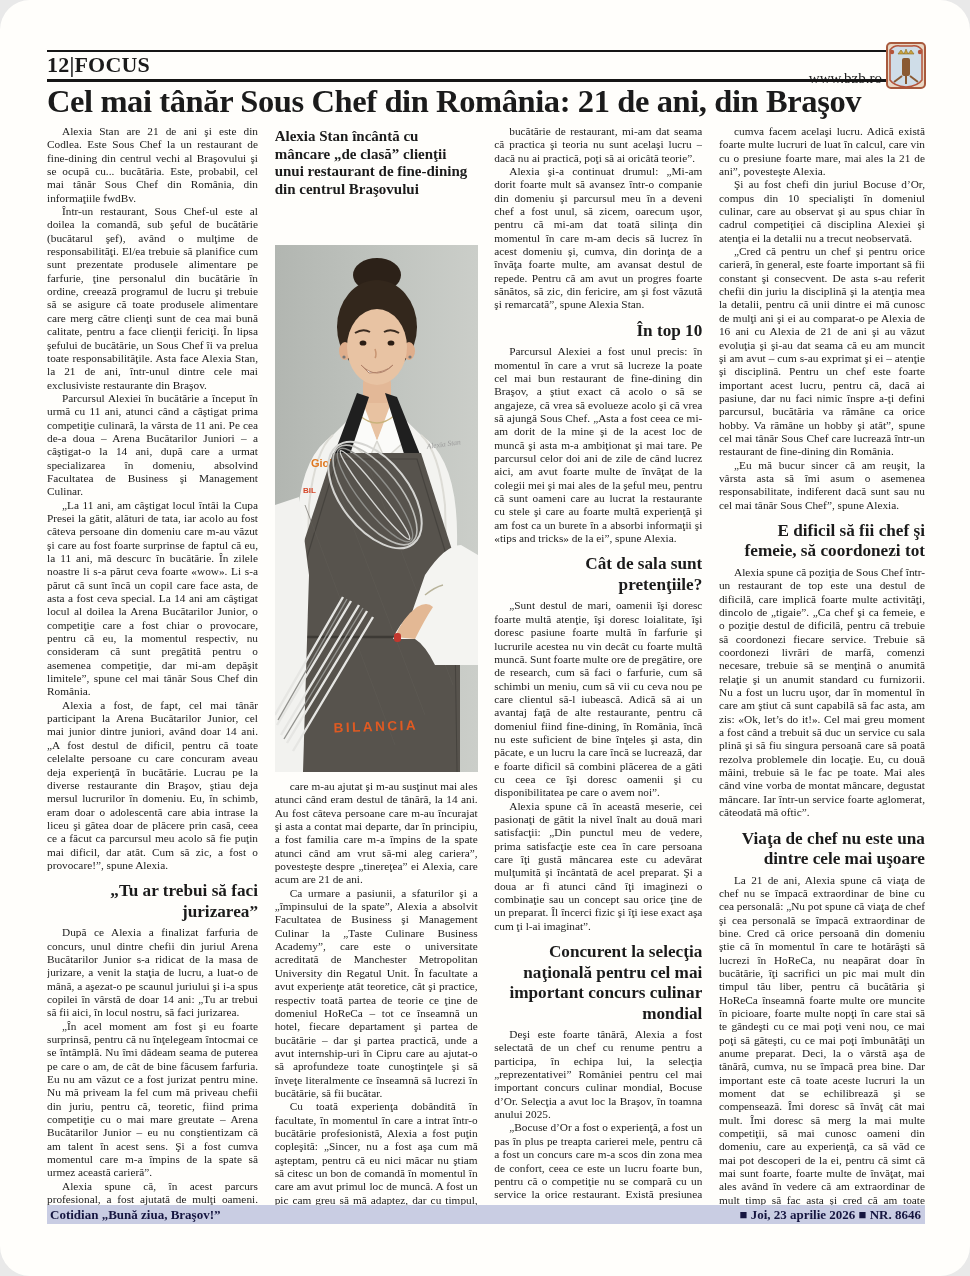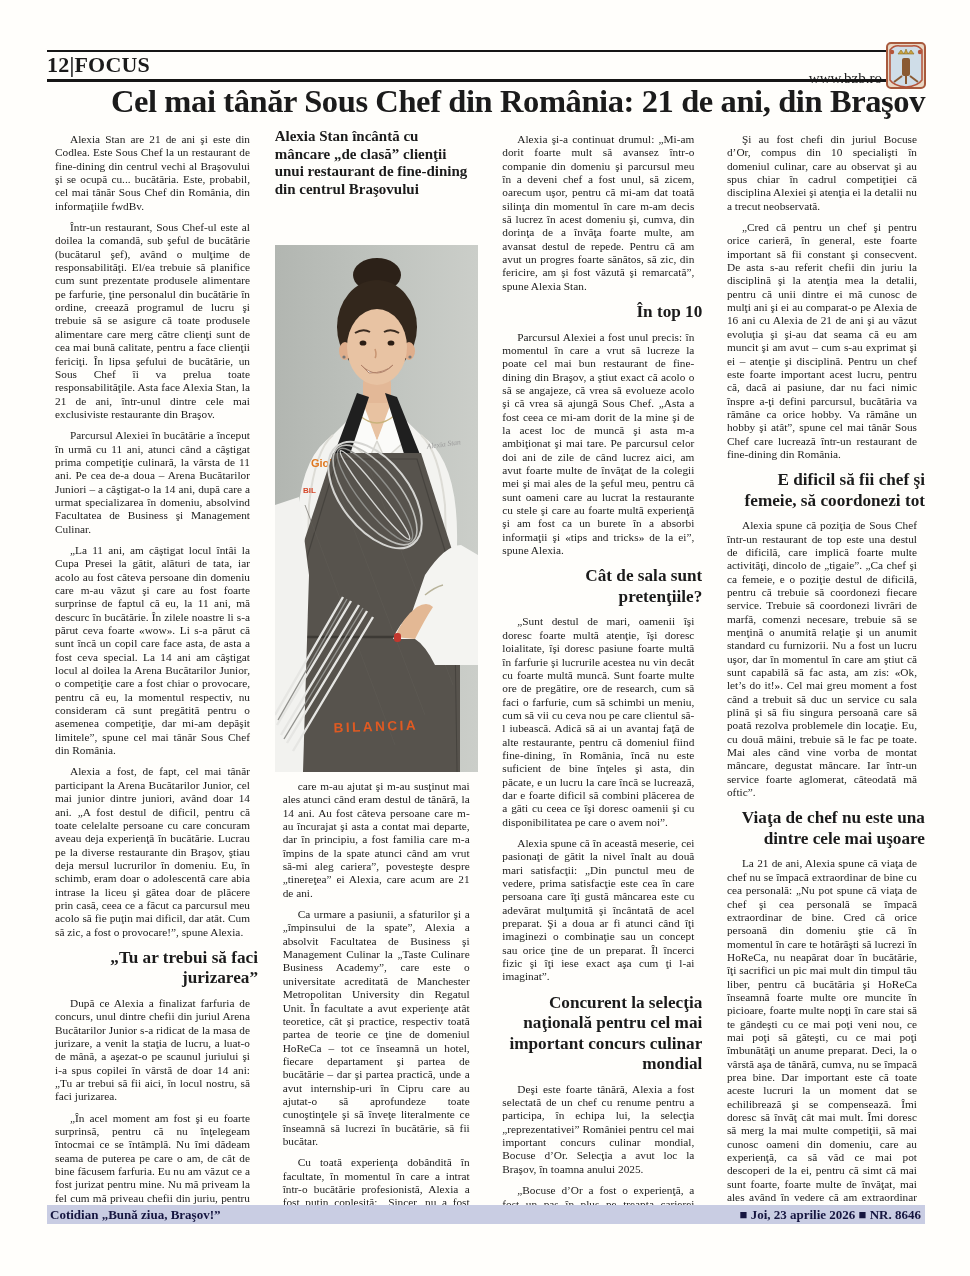--- a/index.html
+++ b/index.html
@@ -1,30 +1,30 @@
 <!DOCTYPE html>
 <html><head>
 <meta charset="utf-8">
 <style>
   html,body{margin:0;padding:0;background:#e9e9e9;}
   .page{position:relative;width:970px;height:1276px;background:#fffefb;margin:0 auto;
-        font-family:"Liberation Serif", serif;color:#1b1b1b;overflow:hidden;}
+        font-family:"Liberation Serif", serif;color:#1b1b1b;overflow:hidden;border-radius:30px;}
   
   .rule-top{position:absolute;left:47px;top:50px;width:839px;height:2px;background:#161616;}
   .rule-mid{position:absolute;left:47px;top:79px;width:839px;height:2.5px;background:#161616;}
   .section-label{position:absolute;left:47px;top:52px;font-size:22px;font-weight:bold;letter-spacing:.2px;}
   .site-label{position:absolute;right:88px;top:70px;font-size:15px;font-weight:normal;color:#222;margin-left:10px;}
   .crest{position:absolute;left:886px;top:42px;width:40px;height:47px;}
   .headline{position:absolute;left:47px;top:84px;width:878px;font-size:32.5px;line-height:34px;
-            font-weight:bold;letter-spacing:-.4px;white-space:nowrap;text-align:right;}
+            font-weight:bold;letter-spacing:-.4px;white-space:nowrap;}
   
   .cols{position:absolute;left:47px;top:125px;width:878px;height:1080px;display:flex;justify-content:space-between;}
   .col{text-align:justify;font-size:11.3px;line-height:13.35px;overflow:hidden;height:1080px;}
   .col-1{width:211px;} .col-2{width:203px;} .col-3{width:208px;} .col-4{width:206px;}
-  .para{margin:8px;text-indent:15px;}
+  .para{margin:0;text-indent:15px;}
   .subhead{font-size:17.2px;line-height:20.5px;font-weight:bold;text-align:right;margin:9px 0 4px 15px;}
   
   .caption{font-size:15px;line-height:17.6px;font-weight:bold;text-align:left;height:120px;box-sizing:border-box;padding-top:3px;}
   .photo{display:block;width:203px;height:527px;margin-bottom:8px;}
   
   .footer-bar{position:absolute;left:47px;top:1205px;width:878px;height:19px;background:#c9cde3;
               display:flex;justify-content:space-between;align-items:center;box-sizing:border-box;
               padding:0 4px 0 3px;font-weight:bold;font-size:13px;color:#15153f;}
 </style>
 </head>
@@ -134,34 +134,37 @@
       </svg>
 
       <div>
           <p class="para">care m-au ajutat şi m-au susţinut mai ales atunci când eram destul de tânără, la 14 ani. Au fost câteva persoane care m-au încurajat şi asta a contat mai departe, dar în principiu, a fost familia care m-a împins de la spate atunci când am vrut să-mi aleg cariera”, povesteşte despre „tinereţea” ei Alexia, care acum are 21 de ani.</p>
           <p class="para">Ca urmare a pasiunii, a sfaturilor şi a „împinsului de la spate”, Alexia a absolvit Facultatea de Business şi Management Culinar la „Taste Culinare Business Academy”, care este o universitate acreditată de Manchester Metropolitan University din Regatul Unit. În facultate a avut experienţe atât teoretice, cât şi practice, respectiv toată partea de teorie ce ţine de domeniul HoReCa – tot ce înseamnă un hotel, fiecare departament şi partea de bucătărie – dar şi partea practică, unde a avut internship-uri în Cipru care au ajutat-o să aprofundeze toate cunoştinţele şi să înveţe literalmente ce înseamnă să lucrezi în bucătărie, să fii bucătar.</p>
           <p class="para">Cu toată experienţa dobândită în facultate, în momentul în care a intrat într-o bucătărie profesionistă, Alexia a fost puţin copleşită: „Sincer, nu a fost aşa cum mă aşteptam, pentru că eu nici măcar nu ştiam să citesc un bon de comandă în momentul în care am avut primul loc de muncă. A fost un pic cam greu să mă adaptez, dar cu timpul, cu oameni potriviţi lângă mine, acest lucru a devenit mult mai simplu. Cumva. Prima dată când am intrat într-o</p>
         </div>
     </div>
 
     <div class="col col-3">
+        <p class="para">bucătărie de restaurant, mi-am dat seama că practica şi teoria nu sunt acelaşi lucru – dacă nu ai practică, poţi să ai oricâtă teorie”.</p>
         <p class="para">Alexia şi-a continuat drumul: „Mi-am dorit foarte mult să avansez într-o companie din domeniu şi parcursul meu în a deveni chef a fost unul, să zicem, oarecum uşor, pentru că mi-am dat toată silinţa din momentul în care m-am decis să lucrez în acest domeniu şi, cumva, din dorinţa de a învăţa foarte multe, am avansat destul de repede. Pentru că am avut un progres foarte sănătos, să zic, din fericire, am şi fost văzută şi remarcată”, spune Alexia Stan.</p>
         <h2 class="subhead">În top 10</h2>
         <p class="para">Parcursul Alexiei a fost unul precis: în momentul în care a vrut să lucreze la poate cel mai bun restaurant de fine-dining din Braşov, a ştiut exact că acolo o să se angajeze, că vrea să evolueze acolo şi că vrea să ajungă Sous Chef. „Asta a fost ceea ce mi-am dorit de la mine şi de la acest loc de muncă şi asta m-a ambiţionat şi mai tare. Pe parcursul celor doi ani de zile de când lucrez aici, am avut foarte multe de învăţat de la colegii mei şi mai ales de la şeful meu, pentru că sunt oameni care au lucrat la restaurante cu stele şi care au foarte multă experienţă şi am fost ca un burete în a absorbi informaţii şi «tips and tricks» de la ei”, spune Alexia.</p>
         <h2 class="subhead">Cât de sala sunt pretenţiile?</h2>
         <p class="para">„Sunt destul de mari, oamenii îşi doresc foarte multă atenţie, îşi doresc loialitate, îşi doresc pasiune foarte multă în farfurie şi lucrurile acestea nu vin decât cu foarte multă muncă. Sunt foarte multe ore de pregătire, ore de research, cum să faci o farfurie, cum să schimbi un meniu, cum să vii cu ceva nou pe care clientul să-l iubească. Adică să ai un avantaj faţă de alte restaurante, pentru că domeniul fiind fine-dining, în România, încă nu este suficient de bine înţeles şi asta, din păcate, e un lucru la care încă se lucrează, dar e foarte dificil să combini plăcerea de a găti cu ceea ce îşi doresc oamenii şi cu disponibilitatea pe care o avem noi”.</p>
         <p class="para">Alexia spune că în această meserie, cei pasionaţi de gătit la nivel înalt au două mari satisfacţii: „Din punctul meu de vedere, prima satisfacţie este cea în care persoana care îţi gustă mâncarea este cu adevărat mulţumită şi încântată de acel preparat. Şi a doua ar fi atunci când îţi imaginezi o combinaţie sau un concept sau orice ţine de un preparat. Îl încerci fizic şi îţi iese exact aşa cum ţi l-ai imaginat”.</p>
         <h2 class="subhead">Concurent la selecţia naţională pentru cel mai important concurs culinar mondial</h2>
         <p class="para">Deşi este foarte tânără, Alexia a fost selectată de un chef cu renume pentru a participa, în echipa lui, la selecţia „reprezentativei” României pentru cel mai important concurs culinar mondial, Bocuse d’Or. Selecţia a avut loc la Braşov, în toamna anului 2025.</p>
         <p class="para">„Bocuse d’Or a fost o experienţă, a fost un pas în plus pe treapta carierei mele, pentru că a fost un concurs care m-a scos din zona mea de confort, ceea ce este un lucru foarte bun, pentru că o competiţie nu se compară cu un service la orice restaurant. Există presiunea cerinţelor juriului, există implicare, există foarte multe nopţi nedormite şi reţete gândite. Şi răzgândit din nou şi din nou. Stresul, să nu mai zic de competiţia în sine, că noi concurăm cu altcineva şi nu ştii niciodată ce vor face ceilalţi concurenţi sau ce vor aduce nou sau dacă nu</p>
       </div>
 
     <div class="col col-4">
+        <p class="para">cumva facem acelaşi lucru. Adică există foarte multe lucruri de luat în calcul, care vin cu o presiune foarte mare, mai ales la 21 de ani”, povesteşte Alexia.</p>
         <p class="para">Şi au fost chefi din juriul Bocuse d’Or, compus din 10 specialişti în domeniul culinar, care au observat şi au spus chiar în cadrul competiţiei că disciplina Alexiei şi atenţia ei la detalii nu a trecut neobservată.</p>
         <p class="para">„Cred că pentru un chef şi pentru orice carieră, în general, este foarte important să fii constant şi consecvent. De asta s-au referit chefii din juriu la disciplină şi la atenţia mea la detalii, pentru că unii dintre ei mă cunosc de mulţi ani şi ei au comparat-o pe Alexia de 16 ani cu Alexia de 21 de ani şi au văzut evoluţia şi şi-au dat seama că eu am muncit şi am avut – cum s-au exprimat şi ei – atenţie şi disciplină. Pentru un chef este foarte important acest lucru, pentru că, dacă ai pasiune, dar nu faci nimic înspre a-ţi defini parcursul, bucătăria va rămâne ca orice hobby. Va rămâne un hobby şi atât”, spune cel mai tânăr Sous Chef care lucrează într-un restaurant de fine-dining din România.</p>
+        <p class="para">„Eu mă bucur sincer că am reuşit, la vârsta asta să îmi asum o asemenea responsabilitate, indiferent dacă sunt sau nu cel mai tânăr Sous Chef”, spune Alexia.</p>
         <h2 class="subhead">E dificil să fii chef şi femeie, să coordonezi tot</h2>
         <p class="para">Alexia spune că poziţia de Sous Chef într-un restaurant de top este una destul de dificilă, care implică foarte multe activităţi, dincolo de „tigaie”. „Ca chef şi ca femeie, e o poziţie destul de dificilă, pentru că trebuie să coordonezi fiecare service. Trebuie să coordonezi livrări de marfă, comenzi necesare, trebuie să se menţină o anumită relaţie şi un anumit standard cu furnizorii. Nu a fost un lucru uşor, dar în momentul în care am ştiut că sunt capabilă să fac asta, am zis: «Ok, let’s do it!». Cel mai greu moment a fost când a trebuit să duc un service cu sala plină şi să fiu singura persoană care să poată rezolva problemele din locaţie. Eu, cu două mâini, trebuie să le fac pe toate. Mai ales când vine vorba de montat mâncare, degustat mâncare. Iar într-un service foarte aglomerat, câteodată mă oftic”.</p>
         <h2 class="subhead">Viaţa de chef nu este una dintre cele mai uşoare</h2>
         <p class="para">La 21 de ani, Alexia spune că viaţa de chef nu se împacă extraordinar de bine cu cea personală: „Nu pot spune că viaţa de chef şi cea personală se împacă extraordinar de bine. Cred că orice persoană din domeniu ştie că în momentul în care te hotărăşti să lucrezi în HoReCa, nu neapărat doar în bucătărie, îţi sacrifici un pic mai mult din timpul tău liber, pentru că bucătăria şi HoReCa înseamnă foarte multe ore muncite în picioare, foarte multe nopţi în care stai să te gândeşti cu ce mai poţi veni nou, ce mai poţi să găteşti, cu ce mai poţi îmbunătăţi un anume preparat. Deci, la o vârstă aşa de tânără, cumva, nu se împacă prea bine. Dar important este că toate aceste lucruri la un moment dat se echilibrează şi se compensează. Îmi doresc să învăţ cât mai mult. Îmi doresc să merg la mai multe competiţii, să mai cunosc oameni din domeniu, care au experienţă, ca să văd ce mai pot descoperi de la ei, pentru că simt că mai sunt foarte, foarte multe de învăţat, mai ales având în vedere că am extraordinar de mult timp să fac asta şi cred că am toate resursele necesare să îmi ating acest scop”, spune cu mândrie braşoveanca Alexia Stan, probabil cel mai tânăr Sous Chef într-un restaurant de fine-dining din România. (BizBraşov.ro)</p>
       </div>
   </div>
 
   <div class="footer-bar">
     <span>Cotidian „Bună ziua, Braşov!”</span>
     <span>■ Joi, 23 aprilie 2026 ■ NR. 8646</span>

